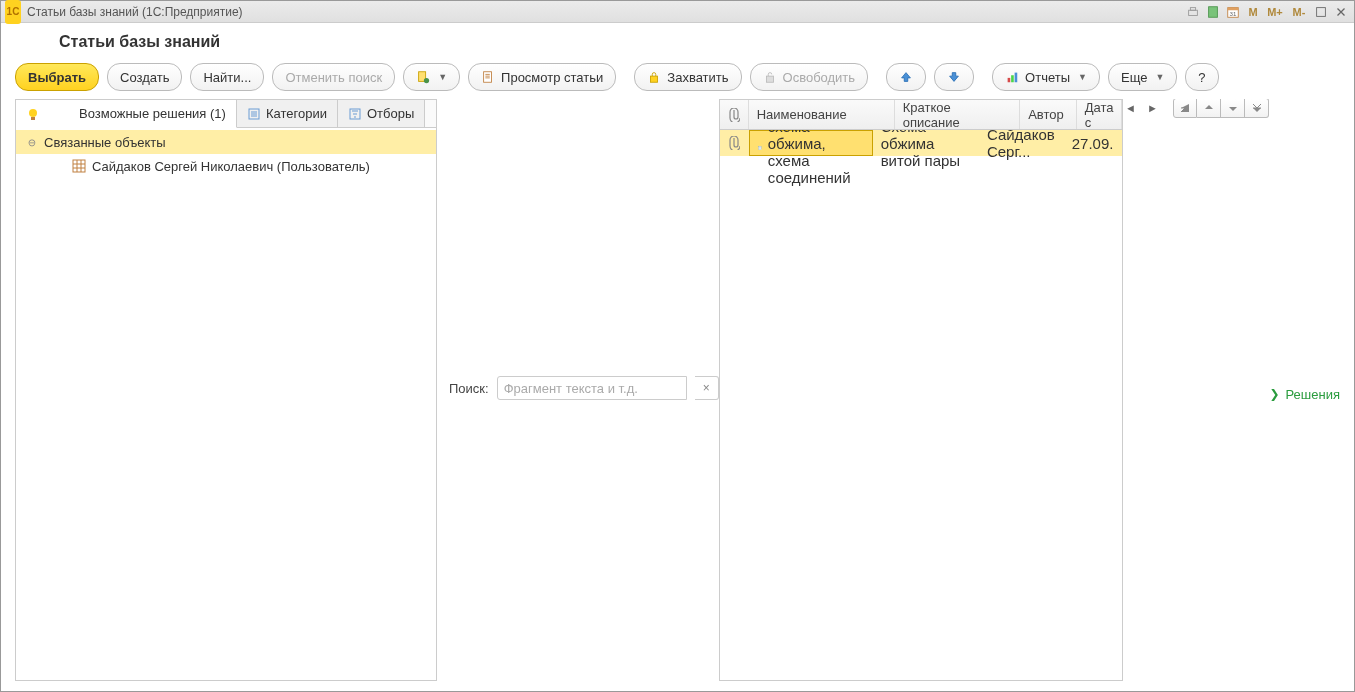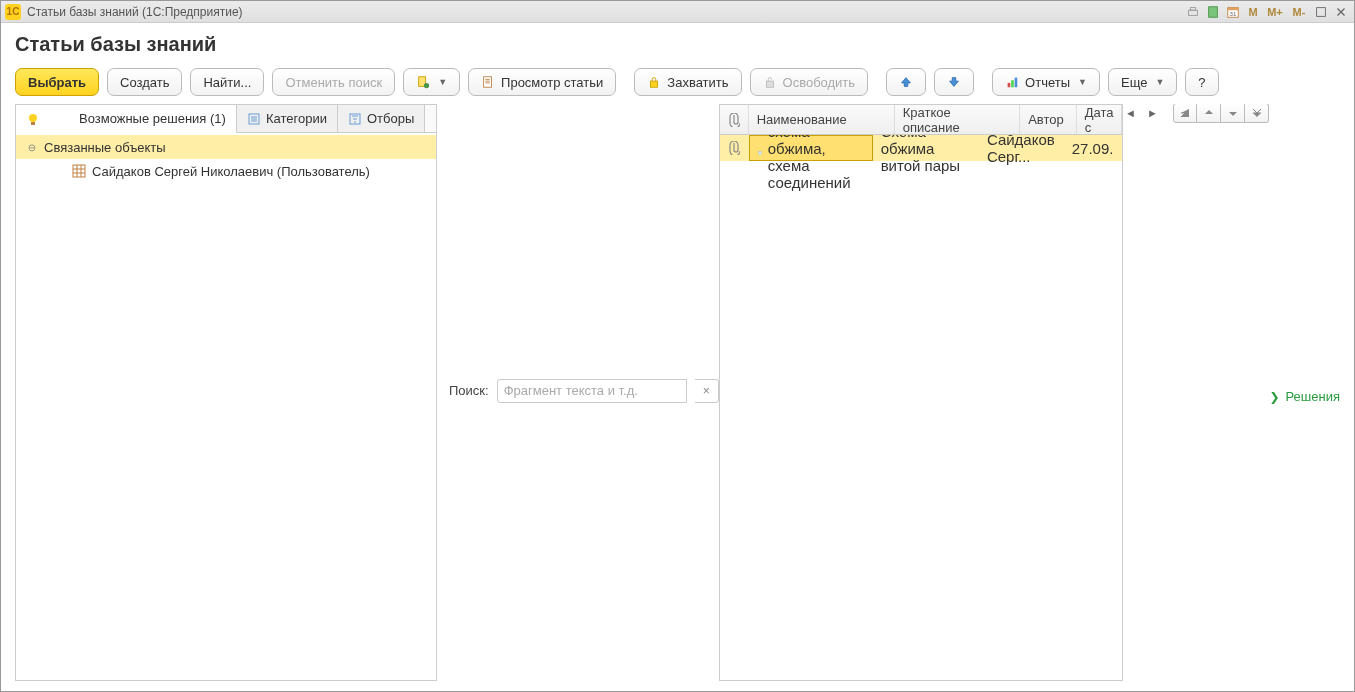--- a/index.html
+++ b/index.html
@@ -1,30 +1,30 @@
 <!DOCTYPE html>
 <html><head>
 <meta charset="utf-8">
 <style>
 * { box-sizing: border-box; margin: 0; padding: 0; font-family: Arial, sans-serif; }
 body { background: #fff; font-size: 13px; color: #333; }
 
 .window { width: 1355px; height: 692px; border: 1px solid #999; background: #fff; display: flex; flex-direction: column; }
 
 .titlebar { height: 22px; background: linear-gradient(#ebebeb,#e0e0e0); border-bottom: 1px solid #ccc; display: flex; align-items: center; padding: 0 4px; font-size: 12px; color: #555; }
-.titlebar .app-icon { width: 16px; height: 16px; background: #ffd220; border-radius: 3px; margin-right: 6px; display:flex; align-items:center; justify-content:center; font-size:10px; font-weight:bold; color:#b07000;}
+.titlebar .app-icon { width: 16px; height: 24px; background: #ffd220; border-radius: 3px; margin-right: 6px; display:flex; align-items:center; justify-content:center; font-size:10px; font-weight:bold; color:#b07000;}
 .titlebar .sys-buttons { margin-left: auto; display: flex; gap: 2px; align-items: center;}
 .titlebar .sys-icon { width: 18px; height: 16px; display:flex; align-items:center; justify-content:center; font-size:11px; color:#888; cursor:pointer;}
 .titlebar .sys-icon svg { width:14px; height:14px; }
 
 .content { flex: 1; padding: 10px 14px; display: flex; flex-direction: column; overflow: hidden; }
-.page-title { font-size: 20px; color: #333; margin-bottom: 12px; }
+.page-title { font-size: 16px; color: #333; margin-bottom: 12px; margin-left: 44px; }
 
 .toolbar { display: flex; align-items: center; gap: 8px; margin-bottom: 8px; flex-wrap: wrap;}
-.btn { height: 26px; padding: 13px 12px; border: 1px solid #bbb; border-radius: 7px; background: linear-gradient(#fff,#f2f2f2); color: #333; display:flex; align-items:center; cursor:pointer; font-size:13px; gap:6px; }
+.btn { height: 26px; padding: 13px 12px; border: 1px solid #bbb; border-radius: 13px; background: linear-gradient(#fff,#f2f2f2); color: #333; display:flex; align-items:center; cursor:pointer; font-size:13px; gap:6px; }
 .btn.primary { background: linear-gradient(#ffe85a,#ffd220); border-color:#caa100; font-weight: bold; }
 .btn.disabled { color: #aaa; cursor: default; }
 .btn .ico { width:14px; height:14px; display:flex; align-items:center; justify-content:center;}
 .btn .ico svg { width:14px; height:14px; }
 .btn .dd { font-size:9px; color:#666; margin-left:2px;}
 .spacer { width: 2px; }
 
 .main-area { flex:1; display:flex; gap:12px; overflow:hidden; }
 
 .left-panel { width: 422px; border:1px solid #ccc; display:flex; flex-direction:column; background:#fff;}

